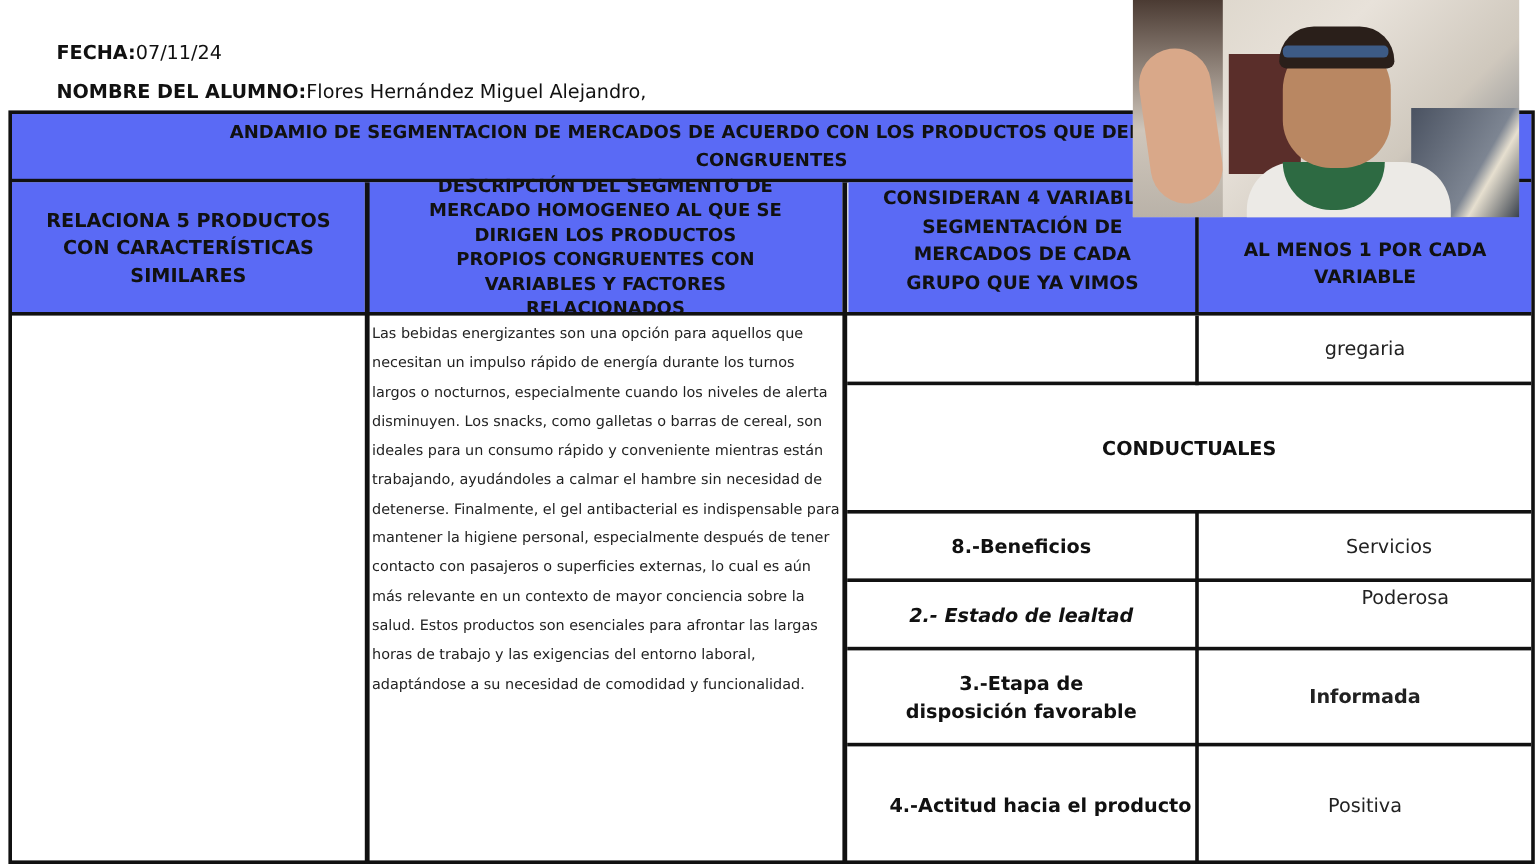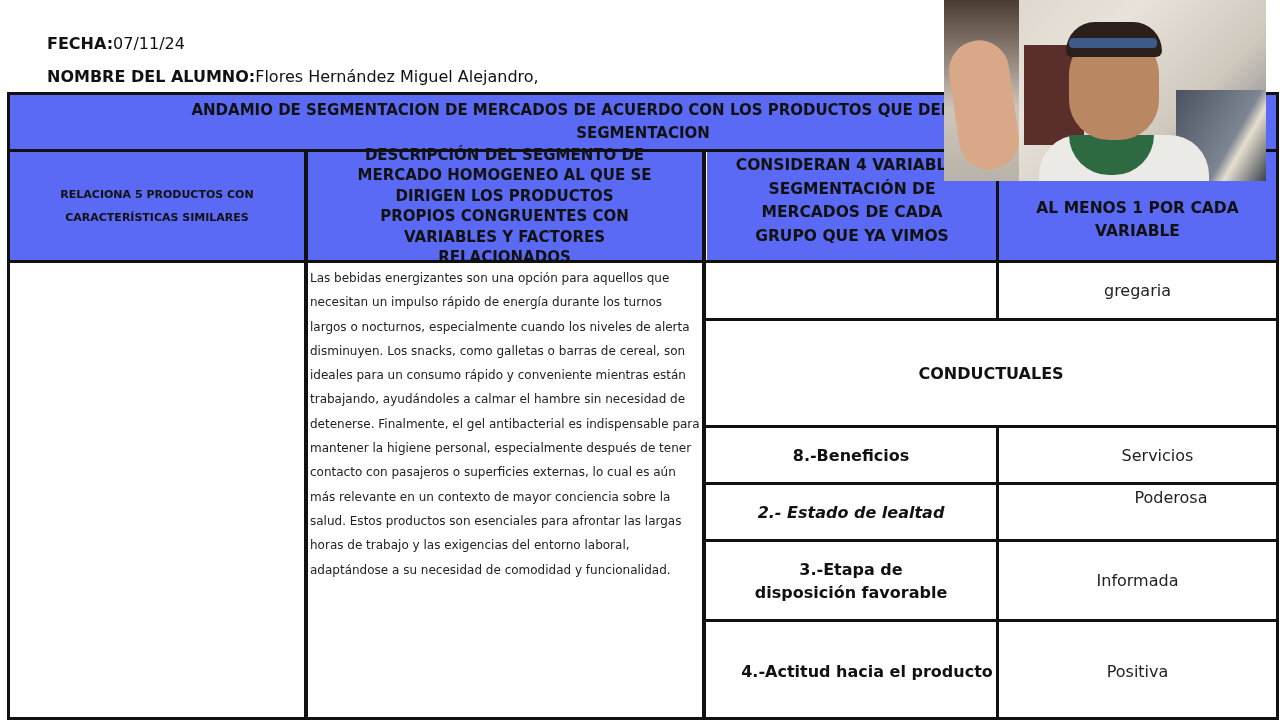--- a/index.html
+++ b/index.html
@@ -15,21 +15,21 @@
   .table {
     position:absolute; left:7px; top:92px; width:1272px; height:628px;
     box-sizing:border-box; border:3px solid #111; background:#fff;
   }
   .cell {
     position:absolute; box-sizing:border-box; display:flex; align-items:center; justify-content:center;
     text-align:center; font-weight:bold; color:#111;
   }
   .blue { background:#5a6af5; }
   .title-row { left:0; top:0; width:1266px; height:57px; border-bottom:3px solid #111; font-size:15px; line-height:23px; padding:0 20px; }
-  .h1 { left:0; top:57px; width:294px; height:108px; font-size:11px; line-height:23px; }
+  .h1 { left:0; top:57px; width:294px; height:108px; font-size:16px; line-height:23px; }
   .h2 { left:297px; top:57px; width:395px; height:108px; font-size:15px; line-height:20.5px; }
   .h3 { left:697px; top:57px; width:290px; height:108px; font-size:15.5px; line-height:23.5px; align-items:flex-start; padding-top:2px; }
   .h4 { left:989px; top:57px; width:277px; height:108px; font-size:15.5px; line-height:23.5px; }
 
   .vline { position:absolute; background:#111; }
   .hline { position:absolute; background:#111; }
 
   .desc {
     position:absolute; left:300px; top:168px; width:392px; height:455px; box-sizing:border-box;
     text-align:left; font-size:12px; line-height:24.3px; font-weight:normal; padding:3px 0 0 0; color:#222;
@@ -55,21 +55,21 @@
 </head>
 <body>
 
 <div id="fecha" class="hdr"><b>FECHA:</b><span>07/11/24</span></div>
 <div id="nombre" class="hdr"><b>NOMBRE DEL ALUMNO:</b><span>Flores Hernández Miguel Alejandro,</span></div>
 
 <div class="table">
   <div class="cell blue title-row">
     <div>
       <div>ANDAMIO DE SEGMENTACION DE MERCADOS DE ACUERDO CON LOS PRODUCTOS QUE DEMANDAN APLICAN</div>
-      <div>SEGMENTACION</div>
+      <div>CONGRUENTES</div>
     </div>
   </div>
 
   <div class="cell blue h1">
       <span style="padding:0 14px">RELACIONA 5 PRODUCTOS CON CARACTERÍSTICAS SIMILARES</span>
     </div>
   <div class="cell blue h2">
       <span style="padding:0 50px">DESCRIPCIÓN DEL SEGMENTO DE MERCADO HOMOGENEO AL QUE SE DIRIGEN LOS PRODUCTOS PROPIOS CONGRUENTES CON VARIABLES Y FACTORES RELACIONADOS</span>
     </div>
   <div class="cell blue h3">
@@ -96,21 +96,21 @@
 
   <div class="rc b" style="left:696px;top:333px;width:290px;height:54px;">8.-Beneficios</div>
   <div class="rc n" style="left:989px;top:333px;width:317px;height:54px;">Servicios</div>
   <div class="hline" style="left:696px;top:387px;width:570px;height:3px;"></div>
 
   <div class="rc b" style="left:696px;top:390px;width:290px;height:54px;font-style:italic;">2.- Estado de lealtad</div>
   <div class="rc n" style="left:989px;top:375px;width:320px;height:54px;margin-left:12px;">Poderosa</div>
   <div class="hline" style="left:696px;top:444px;width:570px;height:3px;"></div>
 
   <div class="rc b" style="left:696px;top:447px;width:290px;height:77px;padding:0 40px;">3.-Etapa de disposición favorable</div>
-  <div class="rc n" style="left:989px;top:447px;width:277px;height:77px;">Informada</div>
+  <div class="rc n" style="left:989px;top:447px;width:277px;height:77px;font-weight:bold;">Informada</div>
   <div class="hline" style="left:696px;top:524px;width:570px;height:3px;"></div>
 
   <div class="rc b" style="left:696px;top:527px;width:290px;height:98px;margin-left:16px;">4.-Actitud hacia el producto</div>
   <div class="rc n" style="left:989px;top:527px;width:277px;height:98px;">Positiva</div>
 
   <div class="vline" style="left:986px;top:168px;width:3px;height:58px;"></div>
   <div class="vline" style="left:986px;top:330px;width:3px;height:295px;"></div>
 </div>
 
 <div class="cam">

